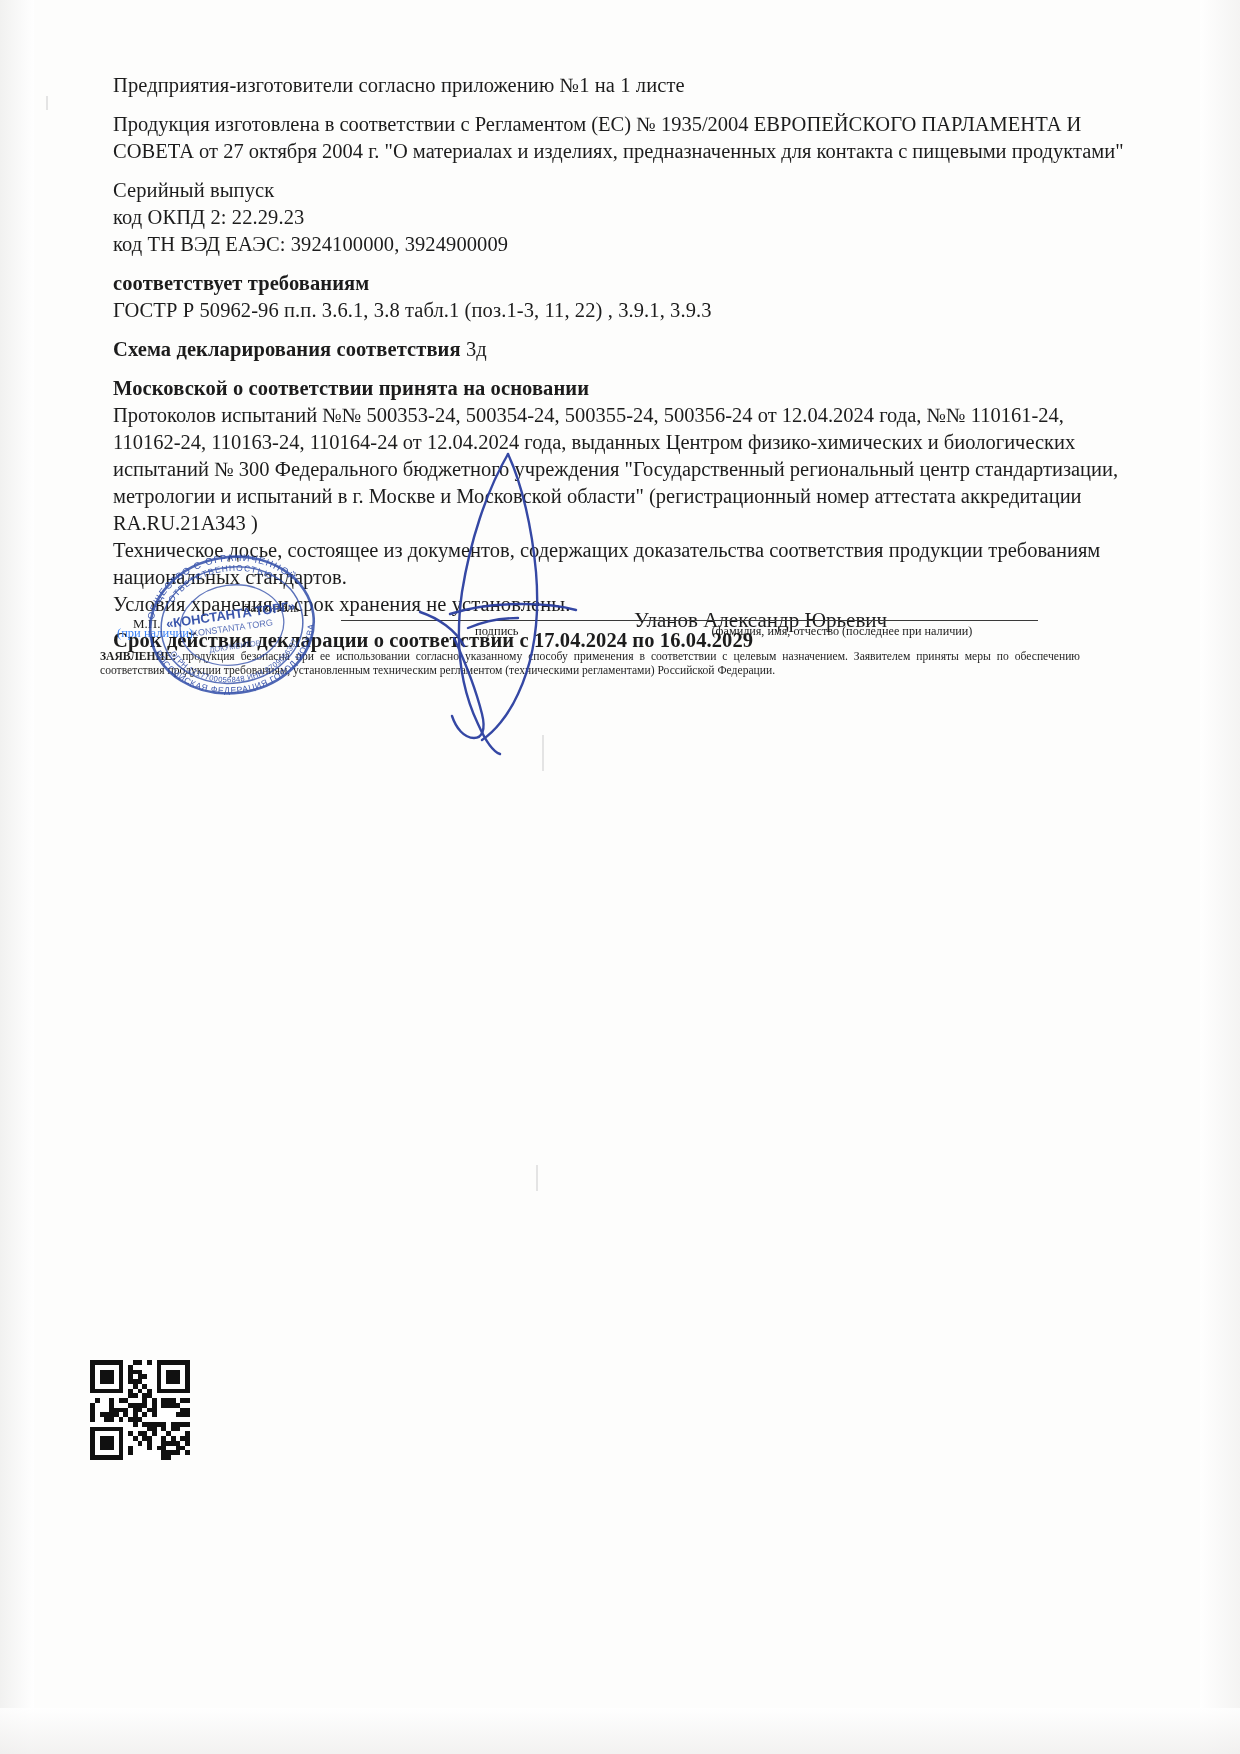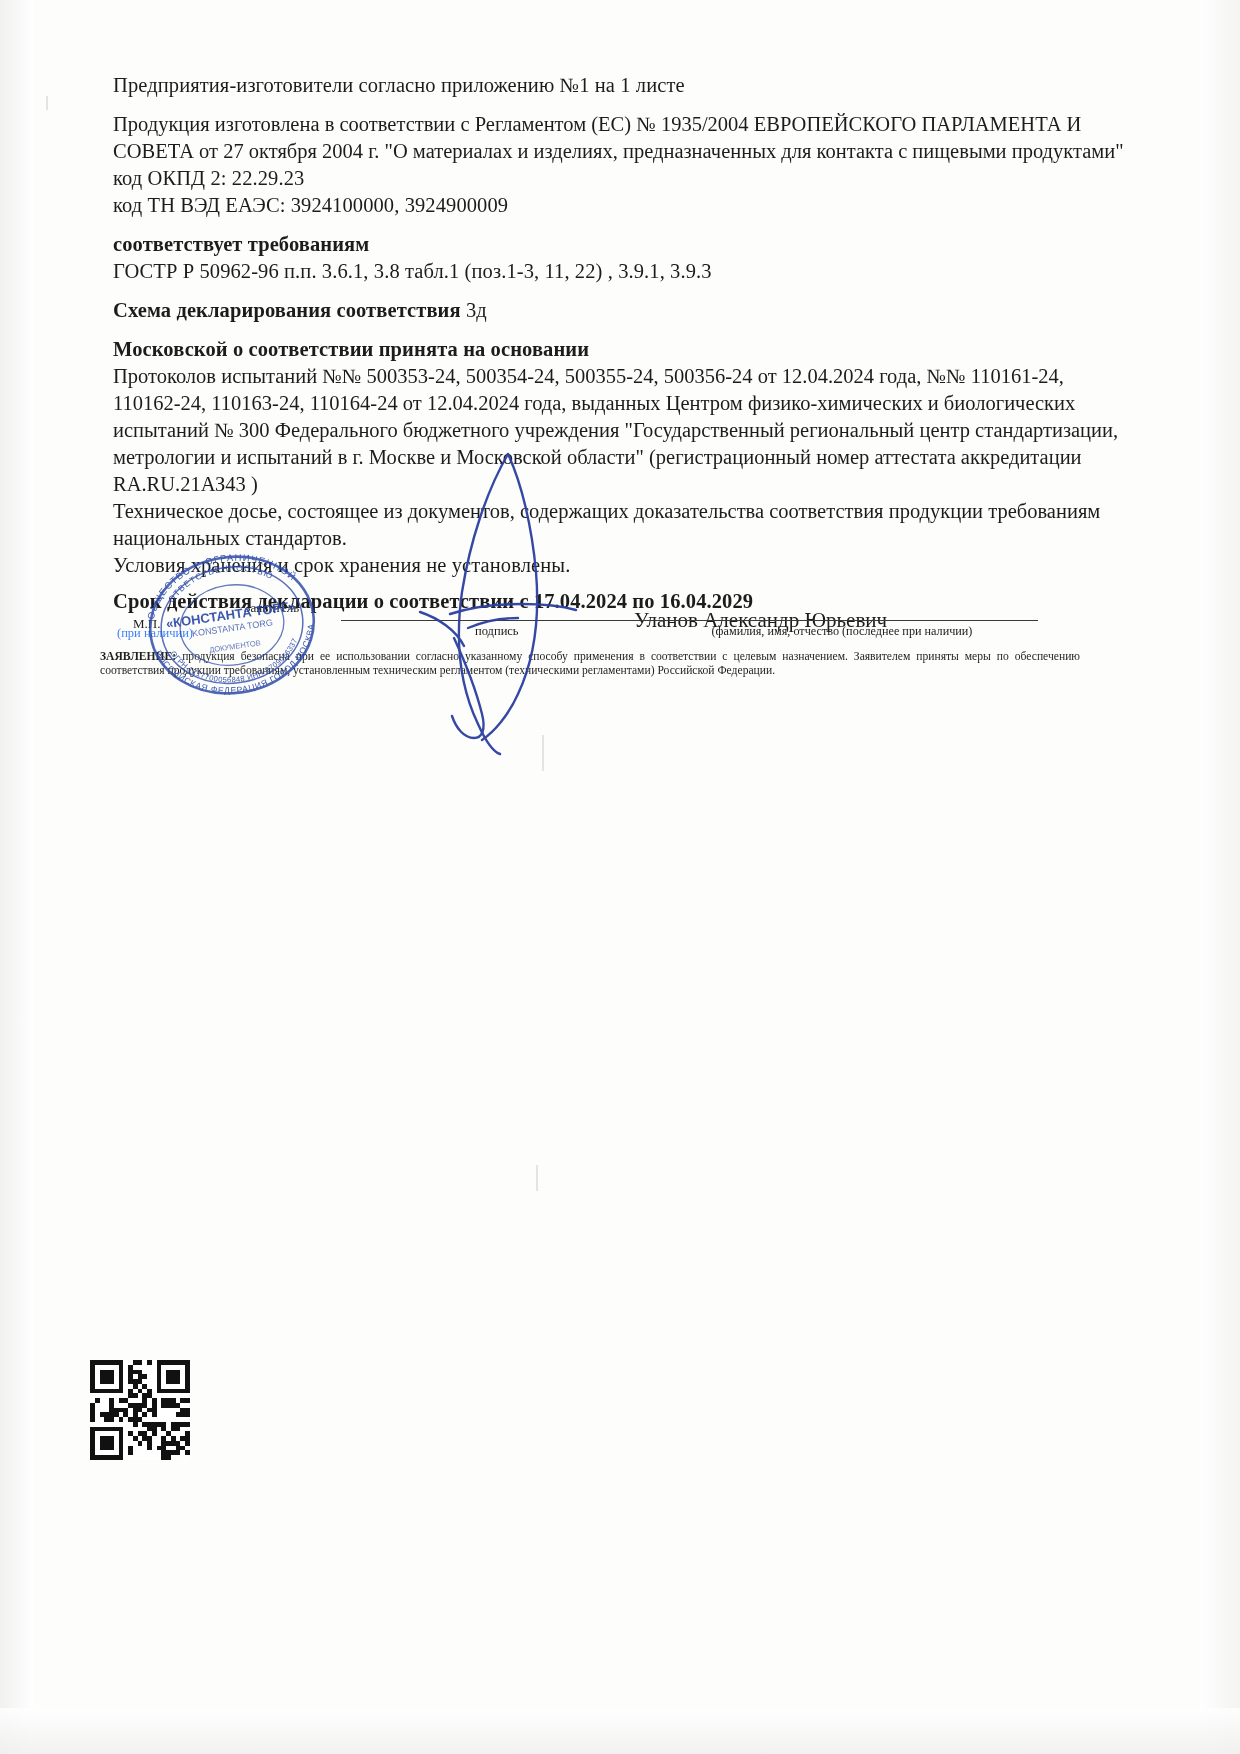--- a/index.html
+++ b/index.html
@@ -196,20 +196,21 @@
   <div class="artifact" style="left:542px; top:735px; width:2px; height:36px;"></div>
   <div class="artifact" style="left:536px; top:1165px; width:2px; height:26px;"></div>
   <div class="artifact" style="left:46px; top:96px; width:2px; height:14px;"></div>
 
   <div class="content">
 
     <div class="line">Предприятия-изготовители согласно приложению №1 на 1 листе</div>
 
     <div class="para blk-gap-s">Продукция изготовлена в соответствии с Регламентом (ЕС) № 1935/2004 ЕВРОПЕЙСКОГО ПАРЛАМЕНТА И СОВЕТА от 27 октября 2004 г. "О материалах и изделиях, предназначенных для контакта с пищевыми продуктами"</div>
 
+    <div class="line blk-gap-s">Серийный выпуск</div>
 
     <div class="line">код ОКПД 2: 22.29.23</div>
 
     <div class="line">код ТН ВЭД ЕАЭС: 3924100000, 3924900009</div>
 
     <div class="line bold blk-gap-s">соответствует требованиям</div>
 
     <div class="line">ГОСТР Р 50962-96 п.п. 3.6.1, 3.8 табл.1 (поз.1-3, 11, 22) , 3.9.1, 3.9.3</div>
 
     <div class="line blk-gap-s">

